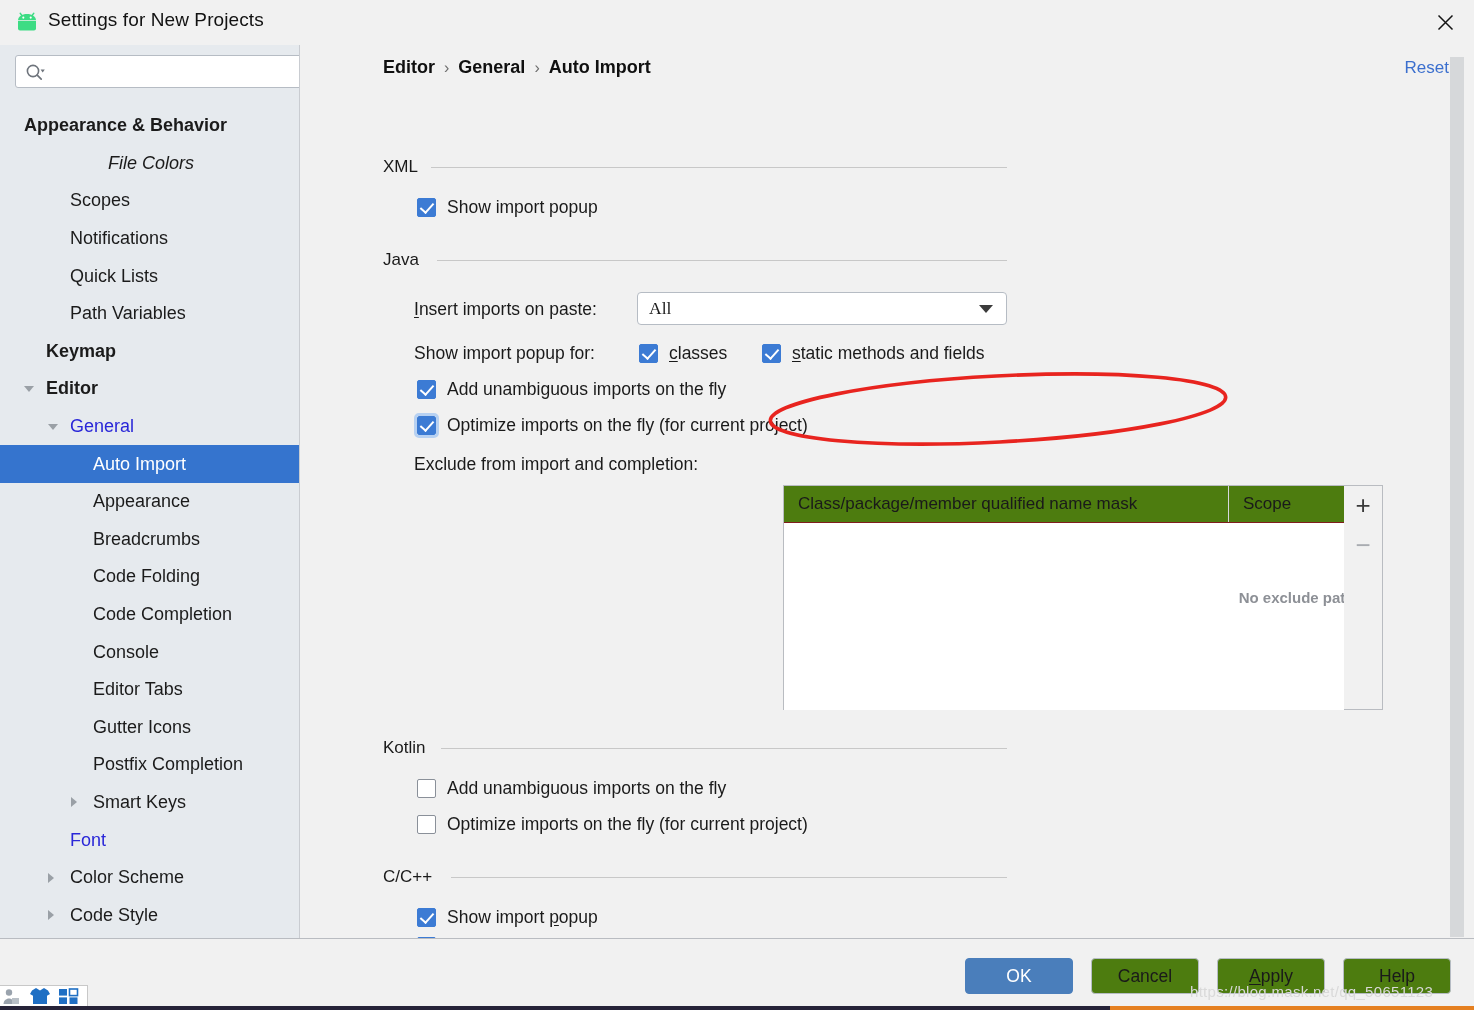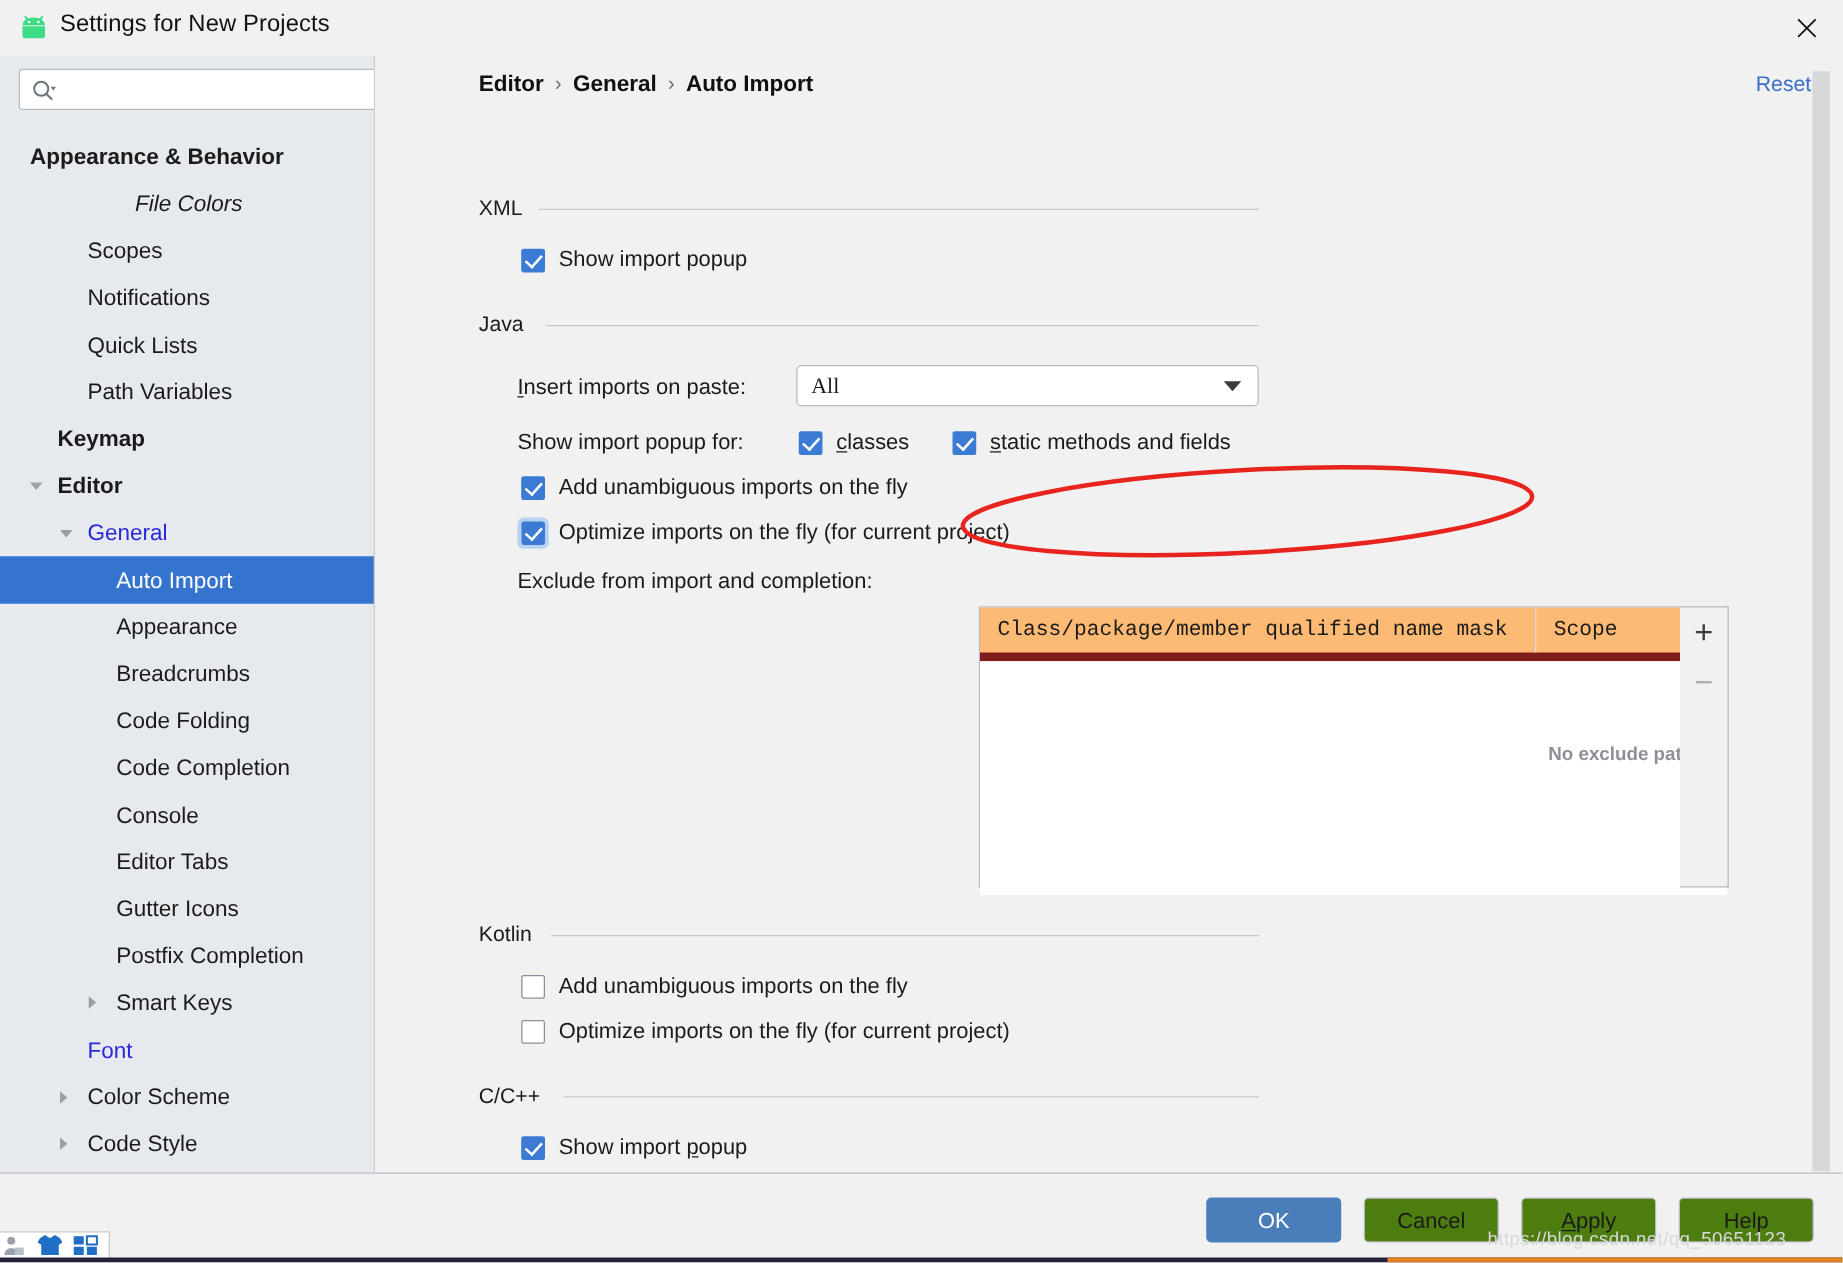--- a/index.html
+++ b/index.html
@@ -40,37 +40,37 @@
 
   
   .main{position:absolute;left:369px;top:45px;width:1105px;height:893px;background:#f1f1f1;overflow:hidden;}
   .crumb{position:absolute;left:14px;top:12px;font-size:18px;font-weight:bold;color:#101010;display:flex;align-items:center;gap:0;}
   .crumb span.sep{color:#6f6f6f;font-weight:normal;margin:0 9px;font-size:16px;}
   .reset{position:absolute;right:25px;top:13px;font-size:17px;color:#3b6fce;cursor:pointer;}
 
   .sec{position:absolute;left:14px;font-size:17px;color:#1a1a1a;}
   .sec-line{position:absolute;height:1px;background:#c8c8c8;}
 
-  .cb{position:absolute;display:flex;align-items:flex-end;}
+  .cb{position:absolute;display:flex;align-items:center;}
   .box{width:19px;height:19px;box-sizing:border-box;border:1px solid #8a9099;background:#fff;border-radius:2px;flex:0 0 auto;position:relative;}
   .box.on{background:#3c7bd4;border-color:#3c7bd4;}
   .box.on:after{content:"";position:absolute;left:5px;top:1px;width:6px;height:11px;border:solid #fff;border-width:0 2.2px 2.2px 0;transform:rotate(42deg);}
   .box.focus{outline:3px solid #b7d1f2;}
   .cb .txt{margin-left:11px;font-size:17.5px;color:#1a1a1a;white-space:nowrap;}
   u{text-underline-offset:2px;}
 
   .lbl-static{position:absolute;font-size:17.5px;color:#1a1a1a;white-space:nowrap;}
 
   .select{position:absolute;background:#fff;border:1px solid #b6bcc4;border-radius:4px;box-sizing:border-box;display:flex;align-items:center;font-family:Liberation Serif, serif;}
   .select .val{margin-left:11px;font-size:17.5px;color:#1a1a1a;}
   .select .tri{position:absolute;right:13px;width:0;height:0;border-left:7px solid transparent;border-right:7px solid transparent;border-top:8px solid #3b3b3b;}
 
   
   .tbl{position:absolute;left:414px;top:440px;width:600px;height:225px;border:1px solid #b9bcc1;box-sizing:border-box;background:#fff;}
-  .thead{display:flex;height:36px;border-bottom:7px solid #7f1d1d;background:#fdba74;font-family:Liberation Mono, monospace;}
+  .thead{display:flex;height:36px;border-bottom:1px solid #7f1d1d;background:#4d7c0f;}
   .th{font-size:17px;color:#1a1a1a;display:flex;align-items:center;padding-left:14px;box-sizing:border-box;}
   .th.c1{width:445px;border-right:1px solid #d6d8dc;}
   .th.c2{flex:1;}
   .tbody{position:relative;height:187px;background:#fff;}
   .empty{position:absolute;left:0;right:0;top:66px;text-align:right;font-size:15px;color:#8d9096;font-weight:bold;}
   .side-btns{position:absolute;left:975px;top:440px;width:39px;height:225px;border:1px solid #b9bcc1;border-left:0;box-sizing:border-box;background:#f1f1f1;}
   .side-btns .bt{position:absolute;left:0;width:38px;height:38px;display:flex;align-items:center;justify-content:center;color:#3a3a3a;font-size:26px;line-height:1;}
   .side-btns .bt.minus{color:#a9acb1;}
 
   
@@ -314,21 +314,21 @@
   <div class="bottom">
     <div class="btn primary" style="left:965px;width:108px">OK</div>
     <div class="btn" style="left:1091px;width:108px">Cancel</div>
     <div class="btn" style="left:1217px;width:108px">
         <u>A</u>
         <span>pply</span>
       </div>
     <div class="btn" style="left:1343px;width:108px">Help</div>
   </div>
 
-  <div class="watermark">https://blog.csdn.net/qq_50651123</div>
+  <div class="watermark">https://blog.mask.net/qq_50651123</div>
 
   <div class="taskbar">
     <span>
       <svg width="20" height="18" viewBox="0 0 20 18">
           <circle cx="7" cy="5.5" r="3.2" fill="#9aa3ad"></circle>
           <path d="M1.5 17c0-3.4 2.6-5.6 5.5-5.6s5.5 2.2 5.5 5.6z" fill="#9aa3ad"></path>
           <rect x="10" y="11" width="7" height="6" fill="#b9c0c7"></rect>
         </svg>
     </span>
     <span>

